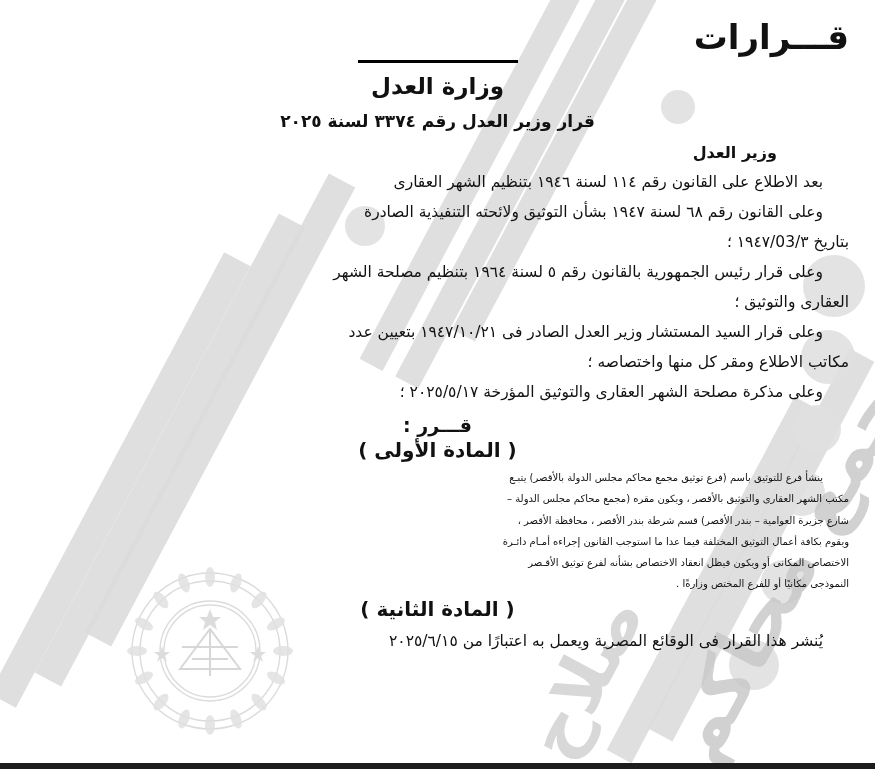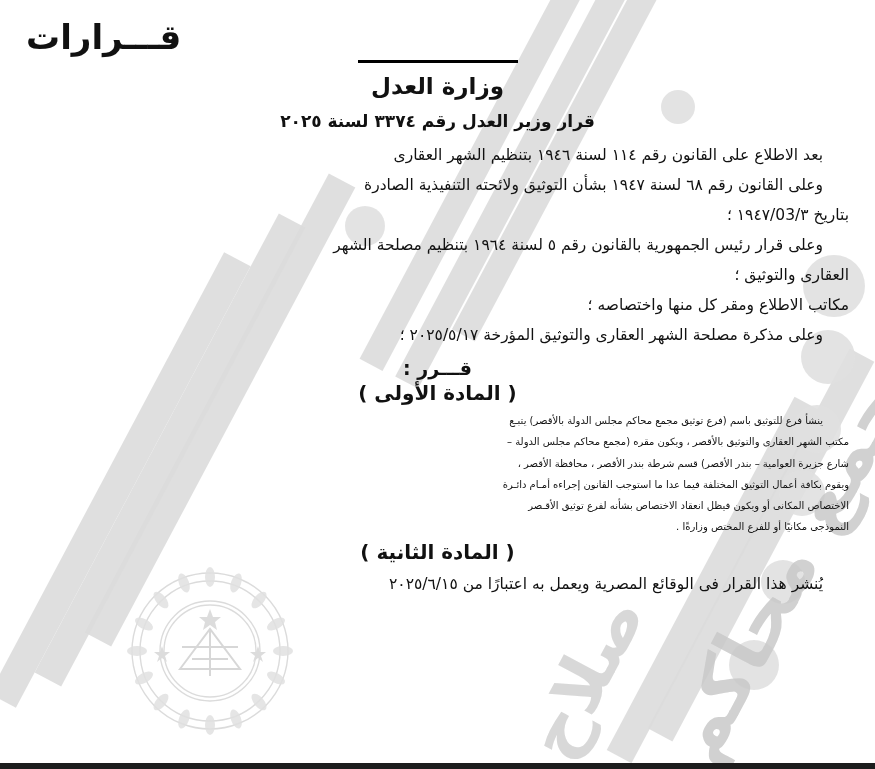--- a/index.html
+++ b/index.html
@@ -75,21 +75,21 @@
   }
 
   
   #content {
     position: relative;
     z-index: 2;
     padding: 14px 26px 0 26px;
   }
 
   .doc-title {
-    text-align: left;
+    text-align: right;
     font-size: 34px;
     font-weight: bold;
     letter-spacing: 1px;
     margin: 4px 0 0 0;
     line-height: 1.15;
   }
   .title-rule {
     width: 160px;
     height: 3px;
     background: #000;
@@ -242,27 +242,29 @@
 
 <div id="content">
 
   <h1 class="doc-title">قـــرارات</h1>
   <div class="title-rule"></div>
 
   <div class="ministry">وزارة العدل</div>
 
   <div class="decree-line">قرار وزير العدل رقم ٣٣٧٤ لسنة ٢٠٢٥</div>
 
+  <div class="minister-head">وزير العدل</div>
 
   <div class="preamble">
     <p>بعد الاطلاع على القانون رقم ١١٤ لسنة ١٩٤٦ بتنظيم الشهر العقارى</p>
     <p>وعلى القانون رقم ٦٨ لسنة ١٩٤٧ بشأن التوثيق ولائحته التنفيذية الصادرة</p>
     <p class="cont tail-left">بتاريخ ١٩٤٧/03/٣ ؛</p>
     <p>وعلى قرار رئيس الجمهورية بالقانون رقم ٥ لسنة ١٩٦٤ بتنظيم مصلحة الشهر</p>
     <p class="cont tail-left">العقارى والتوثيق ؛</p>
+    <p>وعلى قرار السيد المستشار وزير العدل الصادر فى ١٩٤٧/١٠/٢١ بتعيين عدد</p>
     <p class="cont tail-left">مكاتب الاطلاع ومقر كل منها واختصاصه ؛</p>
     <p>وعلى مذكرة مصلحة الشهر العقارى والتوثيق المؤرخة ٢٠٢٥/٥/١٧ ؛</p>
   </div>
 
   <div class="qarrar">قـــرر :</div>
 
   <div class="article-head">( المادة الأولى )</div>
 
   <div class="article-body">
     <p>ينشأ فرع للتوثيق باسم (فرع توثيق مجمع محاكم مجلس الدولة بالأقصر) يتبـع</p>

